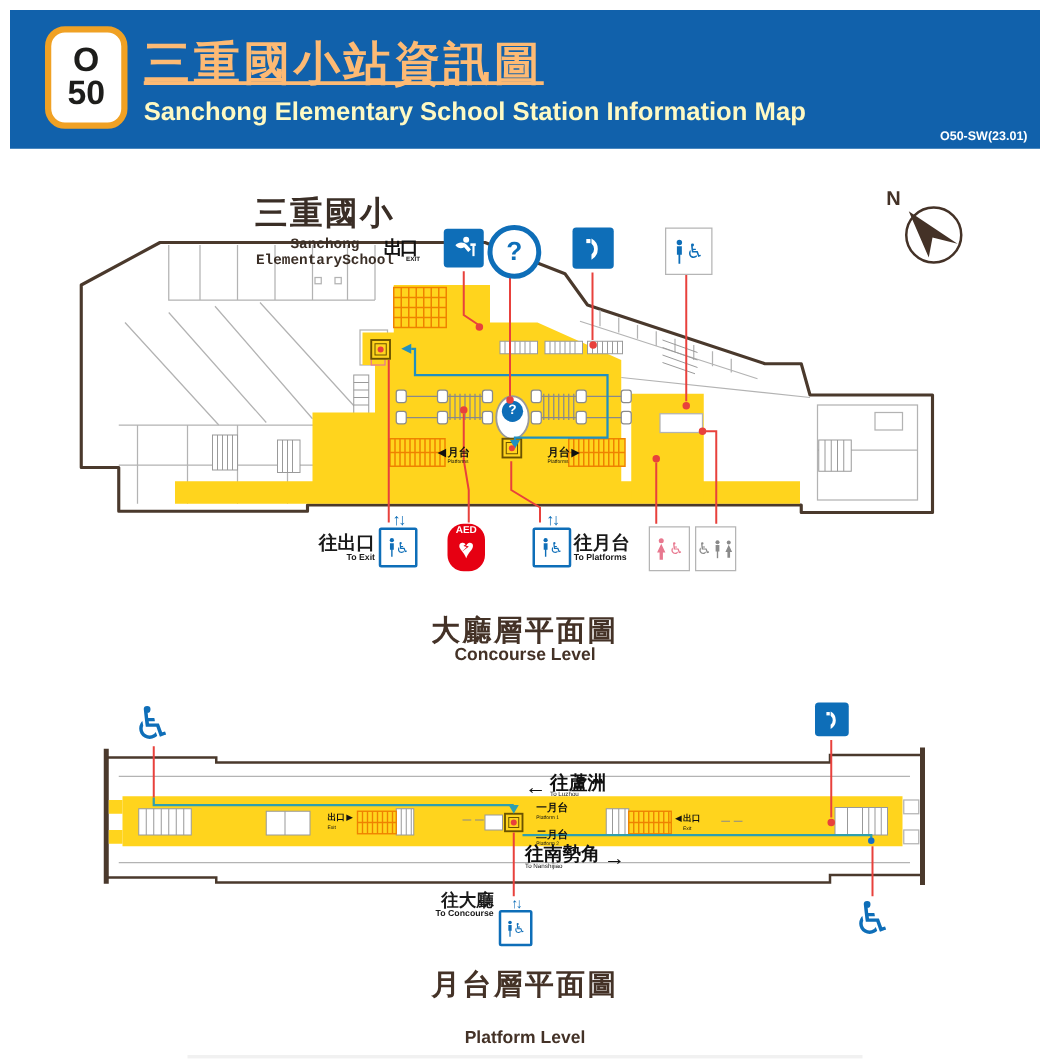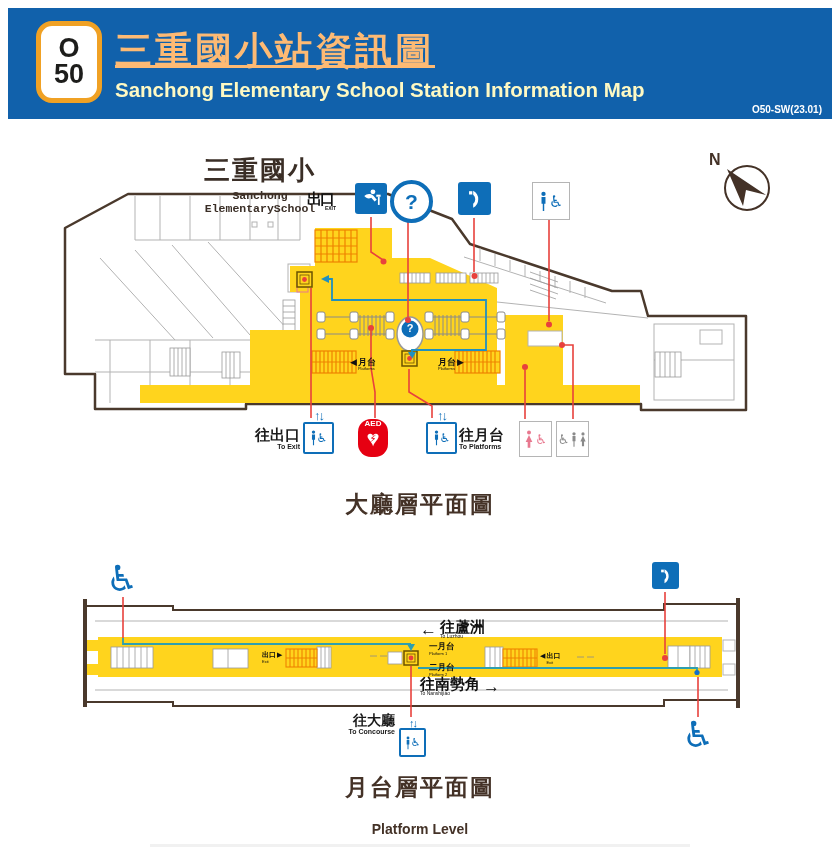--- a/index.html
+++ b/index.html
@@ -360,20 +360,21 @@
       <circle cx="5" cy="2.6" r="2.4"></circle>
         <path d="M2.8,6 h4.4 v7.5 h-1.4 v8 h-1.6 v-8 h-1.4 z"></path>
     </svg>
     <svg width="8" height="15" viewBox="0 0 12 22" fill="currentColor">
       <circle cx="6" cy="2.6" r="2.4"></circle>
         <path d="M6,5.5 L10,14 H7.6 V21 H4.4 V14 H2 Z"></path>
     </svg>
   </div>
 
   <div class="abs sec-title-zh brown" style="top:489px;">大廳層平面圖</div>
+  <div class="abs sec-title-en brown" style="top:515px;">Concourse Level</div>
 
   <div class="abs" style="left:106px;top:558px;font-size:36px;color:#0e6eb8;">
     <span>♿</span>
   </div>
   <div class="abs bluesq" style="left:652px;top:562px;width:27px;height:27px;">
     <svg width="18" height="18" viewBox="0 0 24 24" fill="#fff">
       <rect x="5.5" y="3.5" width="3.6" height="3.6"></rect>
       <path d="M10,3 a10.5,10.5 0 0 1 0,18.5 l0,-4.4 a6.3,6.3 0 0 0 0,-9.7 z"></path>
     </svg>
   </div>

